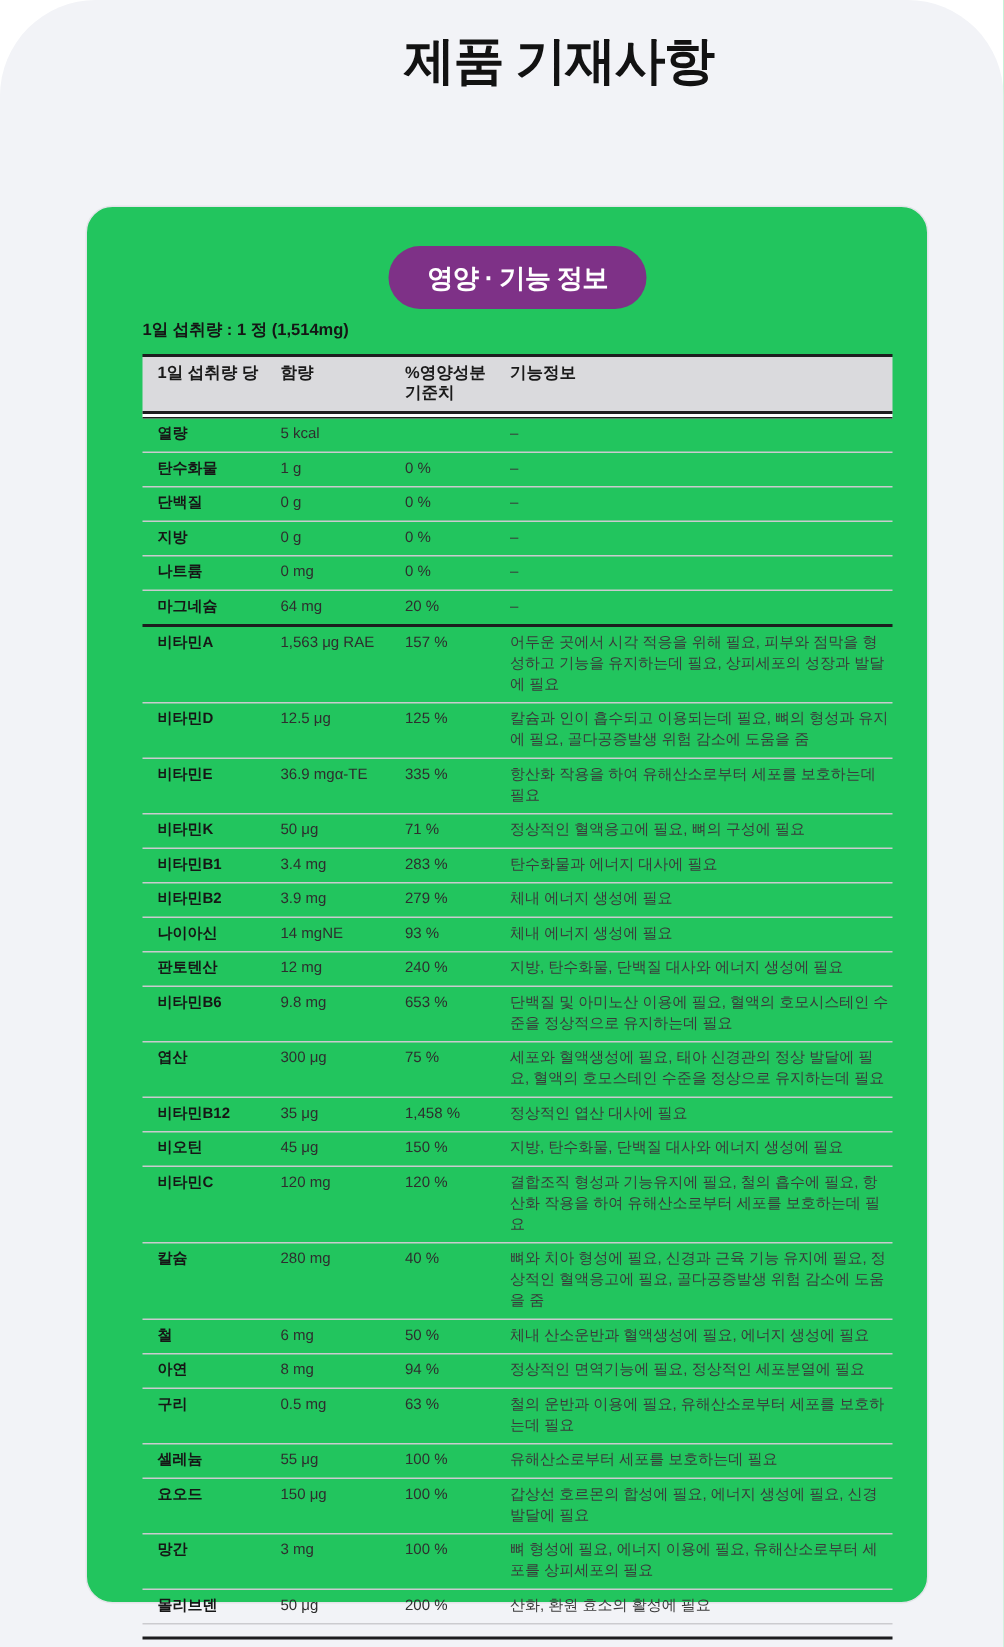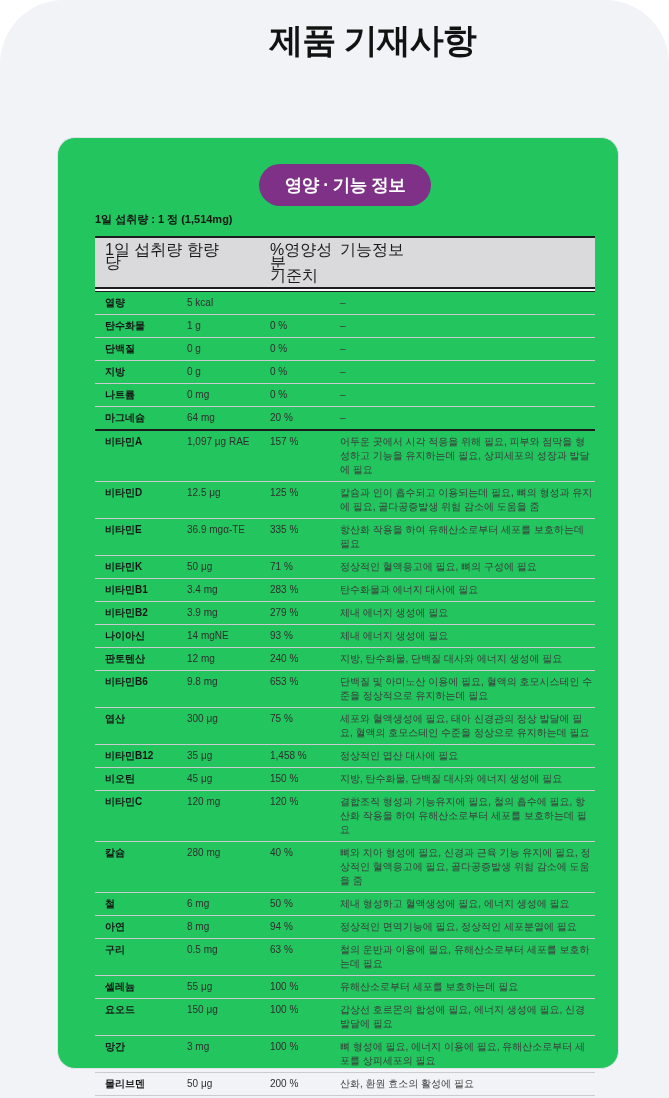--- a/index.html
+++ b/index.html
@@ -20,21 +20,21 @@
   .badge-wrap { text-align:center; }
   .badge { display:inline-block; min-width:168px; padding:9px 26px; border-radius:22px;
            color:#ffffff; font-size:17.5px; font-weight:bold; letter-spacing:-0.5px; }
 
   .intake { margin-top:6px; font-size:11px; font-weight:bold; color:#151515; }
 
   .ntable { margin-top:9px; width:500px; border-top:2px solid #1d1d1f;
             border-bottom:2px solid #1d1d1f; }
   .thead { display:grid; grid-template-columns:82px 83px 70px 1fr;
            background:#dadadd; padding:5px 0 5px 10px; }
-  .thead .hcell { font-size:16px; font-weight:normal; color:#1a1a1a;
+  .thead .hcell { font-size:11px; font-weight:bold; color:#1a1a1a;
                   line-height:13px; white-space:pre-line; }
   .dbl { height:5px; border-top:2px solid #1d1d1f; border-bottom:1.5px solid #1d1d1f;
          background:#fdfdfe; }
 
   .row { display:grid; grid-template-columns:82px 83px 70px 1fr;
          padding:4px 0 4px 10px; border-top:1px solid #cbcbcf; }
   .row:first-of-type { border-top:none; }
   .row.section-start { border-top:2px solid #1d1d1f; }
   .cell { font-size:10px; line-height:14px; color:#2e2e2e; }
   .cell.name { font-weight:bold; color:#161616; padding-right:4px; }
@@ -96,21 +96,21 @@
             <div class="cell info">–</div>
           </div>
           <div class="row">
             <div class="cell name">마그네슘</div>
             <div class="cell amount">64 mg</div>
             <div class="cell percent">20 %</div>
             <div class="cell info">–</div>
           </div>
           <div class="row section-start">
             <div class="cell name">비타민A</div>
-            <div class="cell amount">1,097 μg RAE</div>
+            <div class="cell amount">1,563 μg RAE</div>
             <div class="cell percent">157 %</div>
             <div class="cell info">어두운 곳에서 시각 적응을 위해 필요, 피부와 점막을 형성하고 기능을 유지하는데 필요, 상피세포의 성장과 발달에 필요</div>
           </div>
           <div class="row">
             <div class="cell name">비타민D</div>
             <div class="cell amount">12.5 μg</div>
             <div class="cell percent">125 %</div>
             <div class="cell info">칼슘과 인이 흡수되고 이용되는데 필요, 뼈의 형성과 유지에 필요, 골다공증발생 위험 감소에 도움을 줌</div>
           </div>
           <div class="row">
@@ -182,21 +182,21 @@
           <div class="row">
             <div class="cell name">칼슘</div>
             <div class="cell amount">280 mg</div>
             <div class="cell percent">40 %</div>
             <div class="cell info">뼈와 치아 형성에 필요, 신경과 근육 기능 유지에 필요, 정상적인 혈액응고에 필요, 골다공증발생 위험 감소에 도움을 줌</div>
           </div>
           <div class="row">
             <div class="cell name">철</div>
             <div class="cell amount">6 mg</div>
             <div class="cell percent">50 %</div>
-            <div class="cell info">체내 형성하고 혈액생성에 필요, 에너지 생성에 필요</div>
+            <div class="cell info">체내 산소운반과 혈액생성에 필요, 에너지 생성에 필요</div>
           </div>
           <div class="row">
             <div class="cell name">아연</div>
             <div class="cell amount">8 mg</div>
             <div class="cell percent">94 %</div>
             <div class="cell info">정상적인 면역기능에 필요, 정상적인 세포분열에 필요</div>
           </div>
           <div class="row">
             <div class="cell name">구리</div>
             <div class="cell amount">0.5 mg</div>

